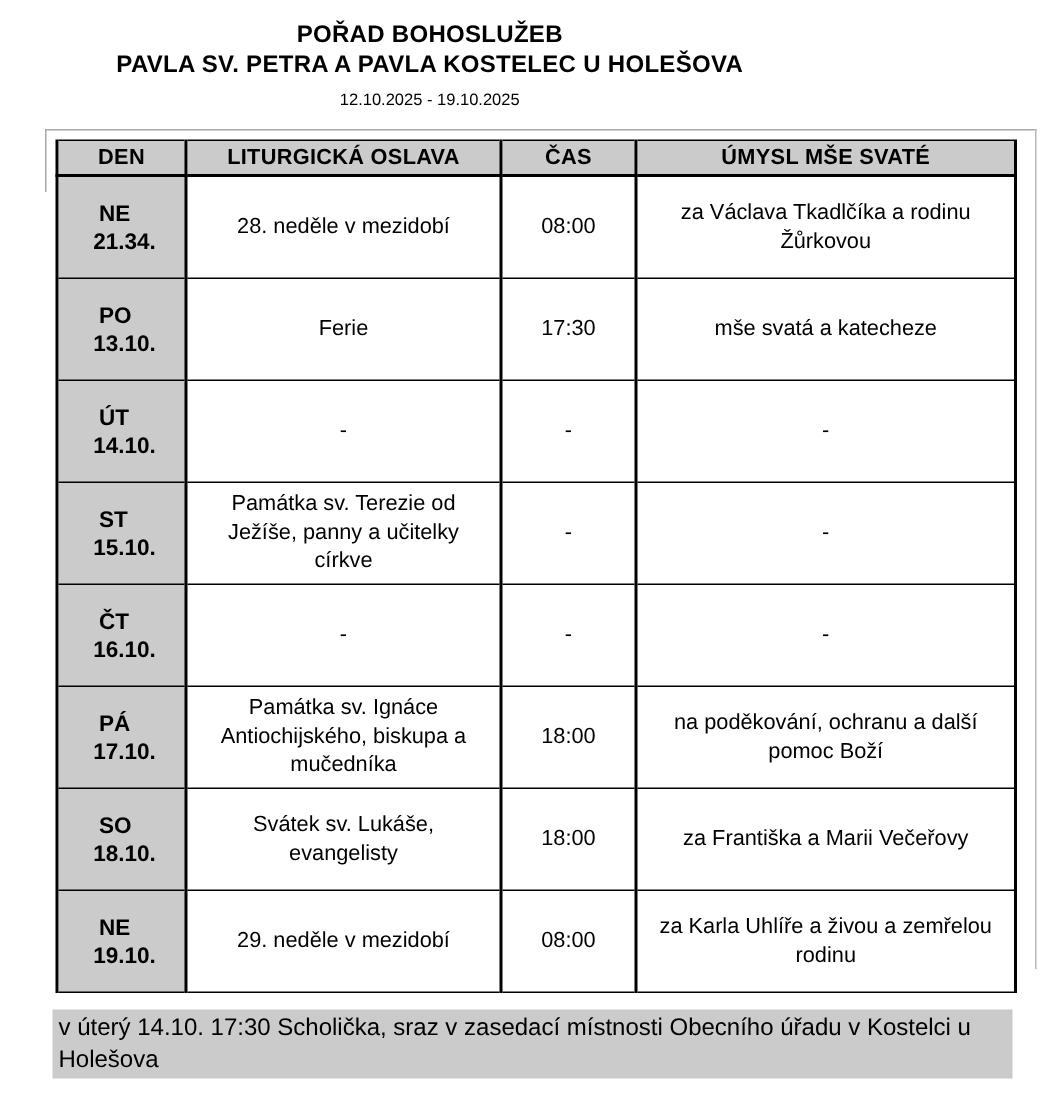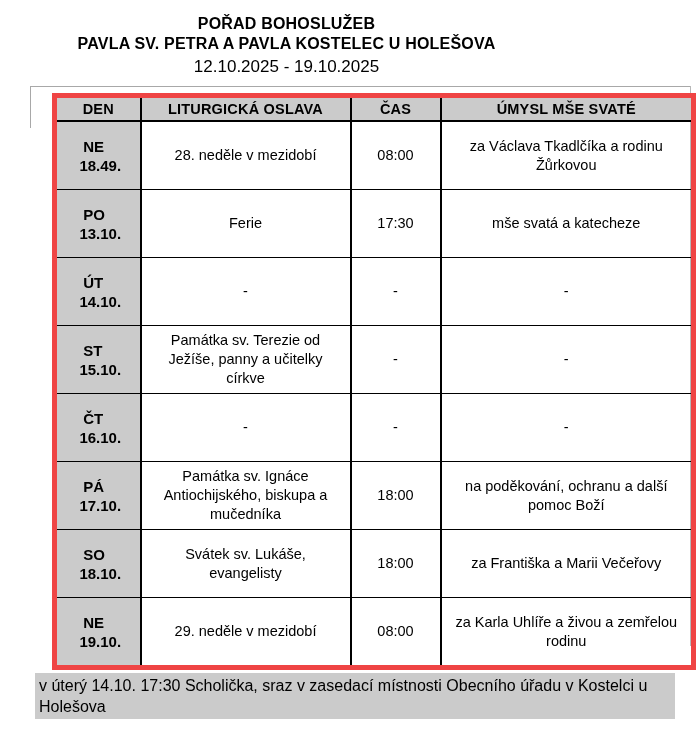--- a/index.html
+++ b/index.html
@@ -8,32 +8,32 @@
     font-family:"Liberation Sans","DejaVu Sans",sans-serif;
     color:#000;
   }
   .page { position:relative; width:698px; height:741px; overflow:hidden; background:#fff; }
 
   
   .titles { position:absolute; top:14px; left:0; width:573px; text-align:center; }
   .title-main, .title-sub {
     font-size:16px; font-weight:bold; line-height:20px; letter-spacing:0.2px;
   }
-  .title-date { font-size:17px; font-weight:normal; line-height:20px; margin-top:3px; }
+  .title-date { font-size:11px; font-weight:normal; line-height:20px; margin-top:3px; }
 
   
   .frame-top   { position:absolute; left:30px; top:86px;  width:661px; height:1px; background:#a8a8a8; }
   .frame-left  { position:absolute; left:30px; top:86px;  width:1px;  height:42px; background:#a8a8a8; }
   .frame-right { position:absolute; left:690px; top:86px; width:1px;  height:560px; background:#b8b8b8; }
 
   
   table.grid {
-    position:absolute; left:52px; top:93px;
+    position:absolute; left:37px; top:93px;
     width:639px; border-collapse:collapse; table-layout:fixed;
-    border:5px solid #ef4444;
+    border:1px solid #ef4444;
   }
   .grid th, .grid td {
     border:1px solid #000;
     border-left-width:2px; border-right-width:2px;
     text-align:center; vertical-align:middle;
     overflow:hidden;
   }
   .grid th {
     height:20px; background:#cbcbcb;
     font-size:14.5px; font-weight:bold; letter-spacing:0.2px;
@@ -87,21 +87,21 @@
         <th>LITURGICKÁ OSLAVA</th>
         <th>ČAS</th>
         <th>ÚMYSL MŠE SVATÉ</th>
       </tr>
     </thead>
     <tbody>
       <tr>
         <td class="day-cell">
           <span class="day-inner">
               <span class="day-abbrev">NE</span>
-              <span>18.49.</span>
+              <span>21.34.</span>
             </span>
         </td>
         <td class="celebration-cell">28. neděle v mezidobí</td>
         <td class="time-cell">08:00</td>
         <td class="intention-cell">za Václava Tkadlčíka a rodinu Žůrkovou</td>
       </tr>
       <tr>
         <td class="day-cell">
           <span class="day-inner">
               <span class="day-abbrev">PO</span>

